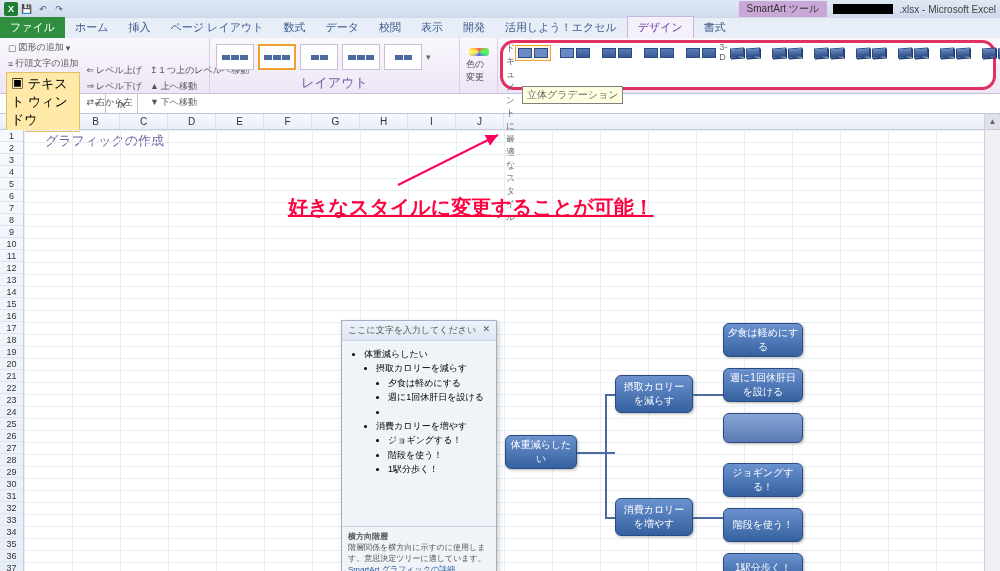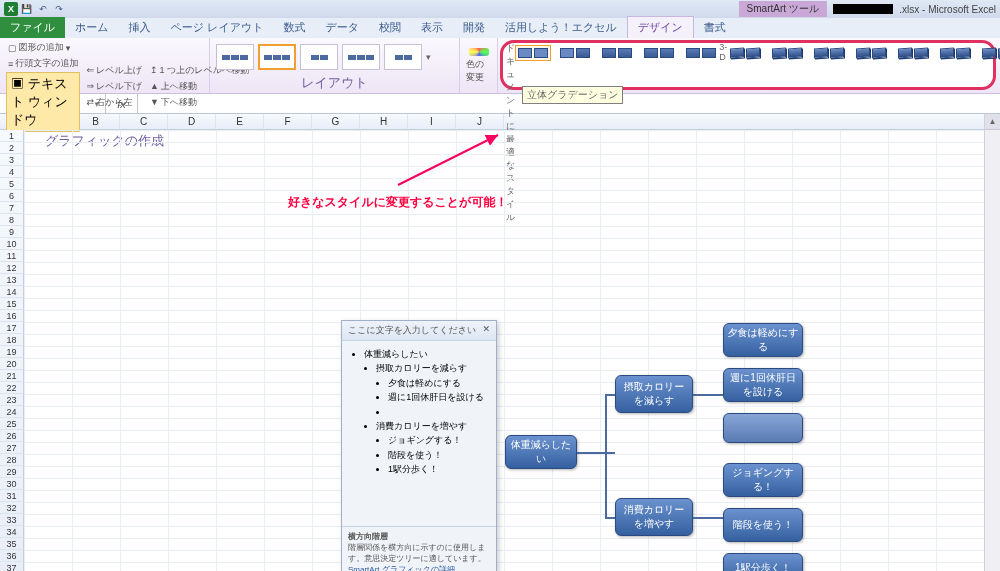--- a/index.html
+++ b/index.html
@@ -50,21 +50,21 @@
     .colhdr{height:16px;display:flex;border-bottom:1px solid #c6cedd;background:linear-gradient(#f6f9fd,#e8eef8);}
     .corner{width:24px;border-right:1px solid #c6cedd;}
     .ch{width:48px;border-right:1px solid #dde4ef;text-align:center;font-size:10px;color:#333;line-height:16px;}
     
     .gridwrap{position:relative;height:441px;overflow:hidden;}
     .rowhdrs{position:absolute;left:0;top:0;width:24px;background:linear-gradient(#f6f9fd,#e8eef8);}
     .rh{height:12px;border-bottom:1px solid #dde4ef;border-right:1px solid #c6cedd;text-align:center;font-size:9px;color:#333;line-height:12px;}
     .cells{position:absolute;left:24px;top:0;right:0;bottom:0;background-image:linear-gradient(#e8eef4 1px,transparent 1px),linear-gradient(90deg,#e8eef4 1px,transparent 1px);background-size:48px 12px;}
     
     .arrow{position:absolute;left:388px;top:0;width:120px;height:60px;pointer-events:none;}
-    .annot{position:absolute;left:288px;top:64px;color:#ff0040;font-size:12px;font-weight:bold;}
+    .annot{position:absolute;left:288px;top:64px;color:#ff0040;font-size:20px;font-weight:bold;text-decoration:underline;}
     
     .textpane{position:absolute;left:341px;top:190px;width:156px;height:260px;background:#f0f3f8;border:1px solid #a0b0c8;box-shadow:2px 2px 5px rgba(0,0,0,.2);font-size:9px;}
     .tphdr{background:linear-gradient(#eef3fa,#dde6f2);padding:3px 6px;border-bottom:1px solid #c8d4e4;display:flex;justify-content:space-between;color:#555;}
     .tpbody{padding:6px 10px;line-height:1.6;height:180px;overflow:hidden;}
     .tpbody ul{list-style:disc;padding-left:12px;}
     .tpbody ul ul{padding-left:12px;}
     .tpfoot{position:absolute;bottom:0;left:0;right:0;border-top:1px solid #c8d4e4;padding:4px 6px;font-size:8px;color:#555;}
     .tpfoot a{color:#2a5aa0;text-decoration:underline;}
     
     .smartart{position:absolute;left:505px;top:190px;width:380px;height:270px;}

